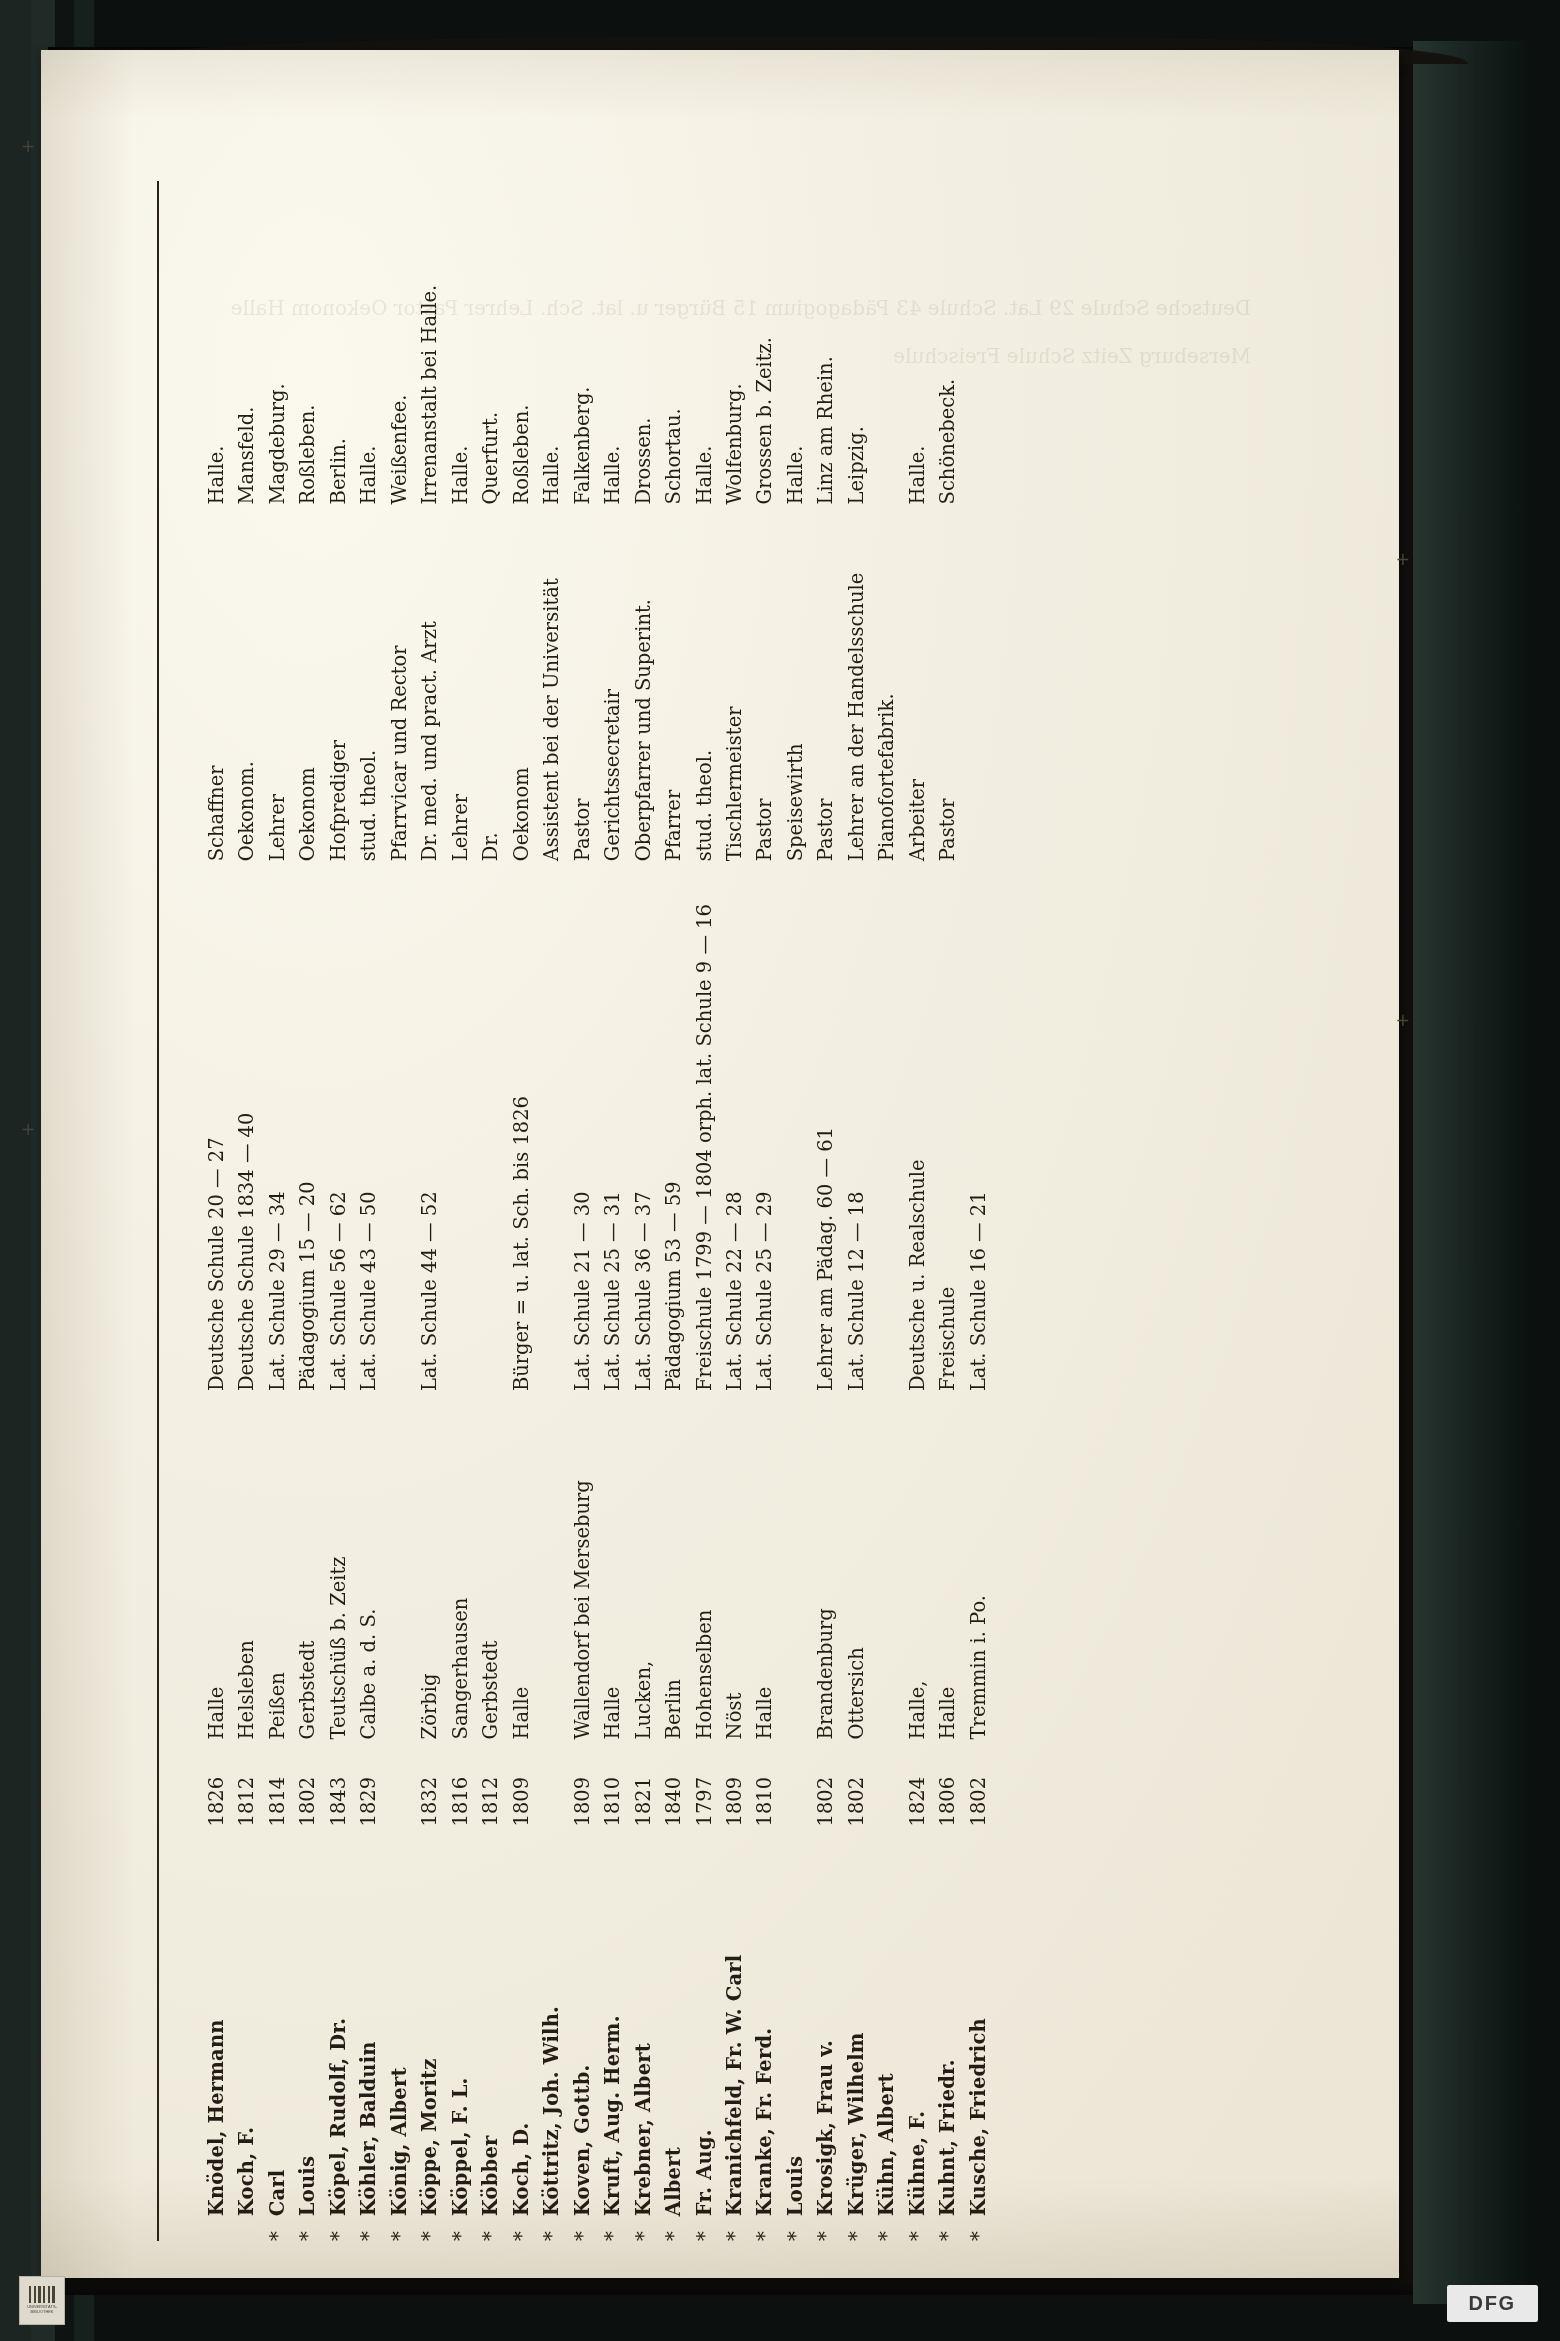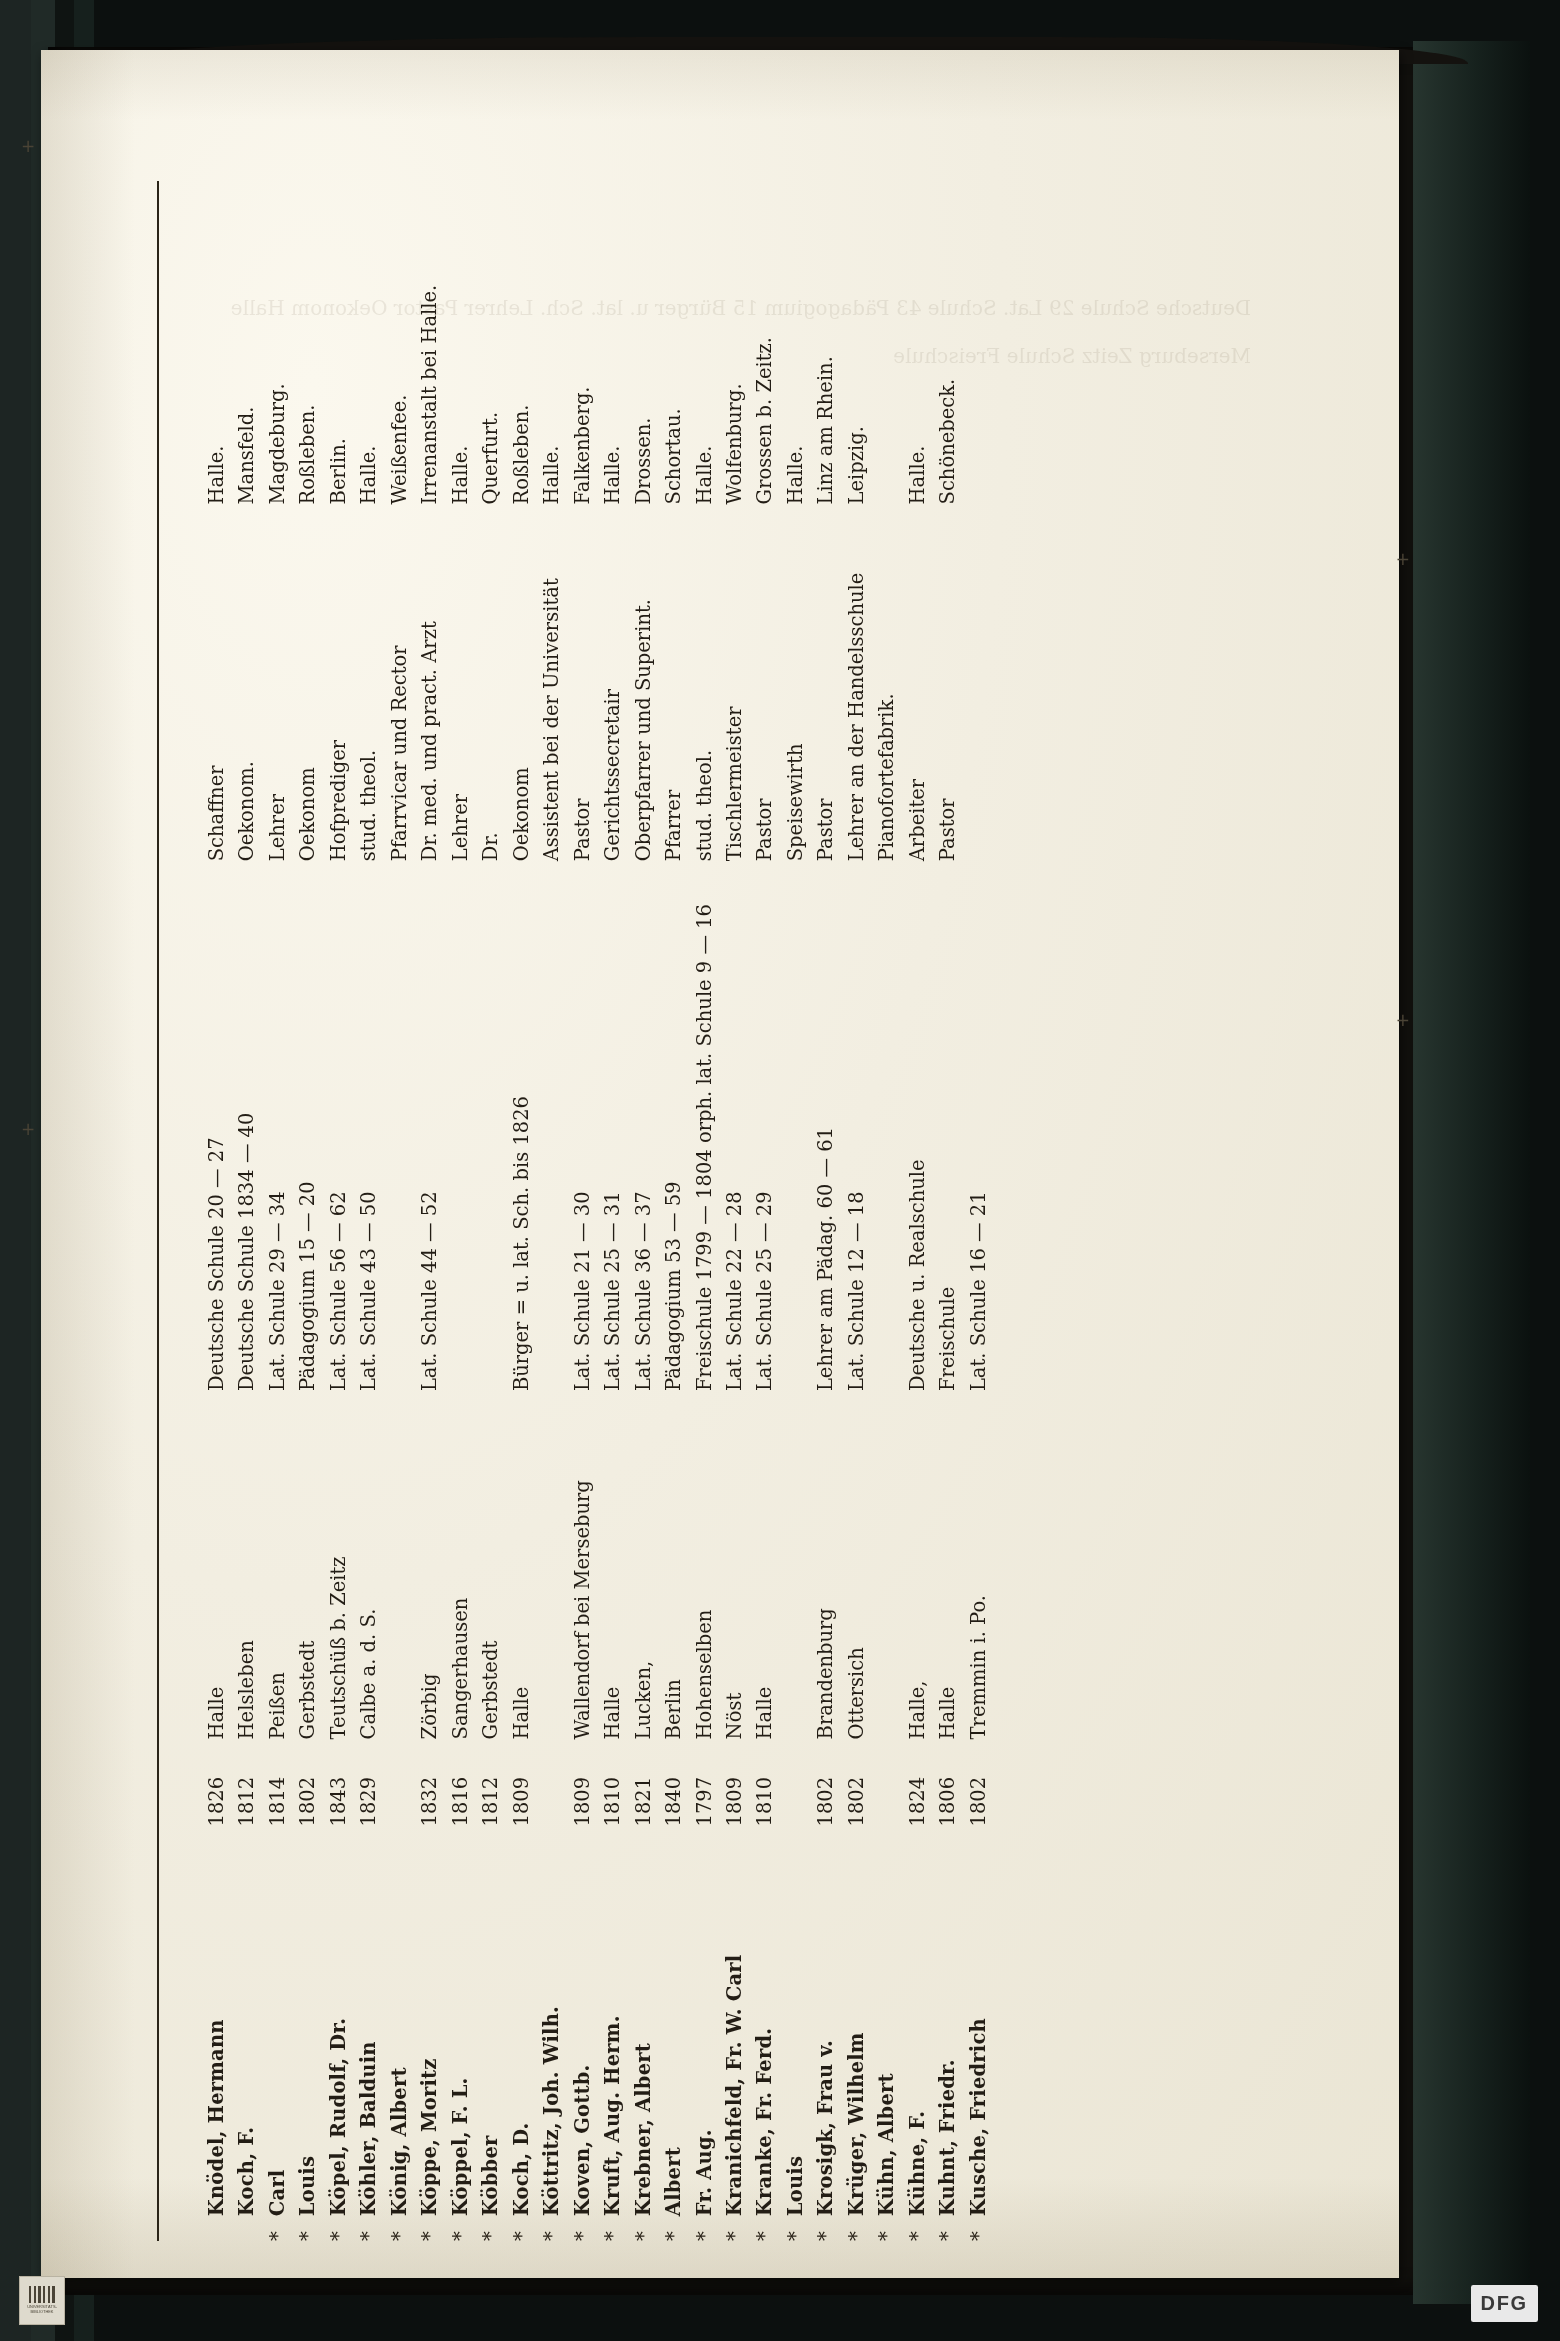--- a/index.html
+++ b/index.html
@@ -146,21 +146,21 @@
     font-size: 20px;
     line-height: 2.4;
     font-family: "DejaVu Serif", serif;
     pointer-events: none;
     overflow: hidden;
   }
   
   #dfg {
     position: absolute;
     right: 23.4px; bottom: 20px;
-    width: 67px; height: 37px;
+    width: 91px; height: 37px;
     background: #e9e9e9;
     color: #3a3a3a;
     font-family: "Liberation Sans", sans-serif;
     font-size: 20px;
     font-weight: bold;
     letter-spacing: 1.6px;
     display: flex;
     align-items: center;
     justify-content: center;
     border-radius: 2.3px;

